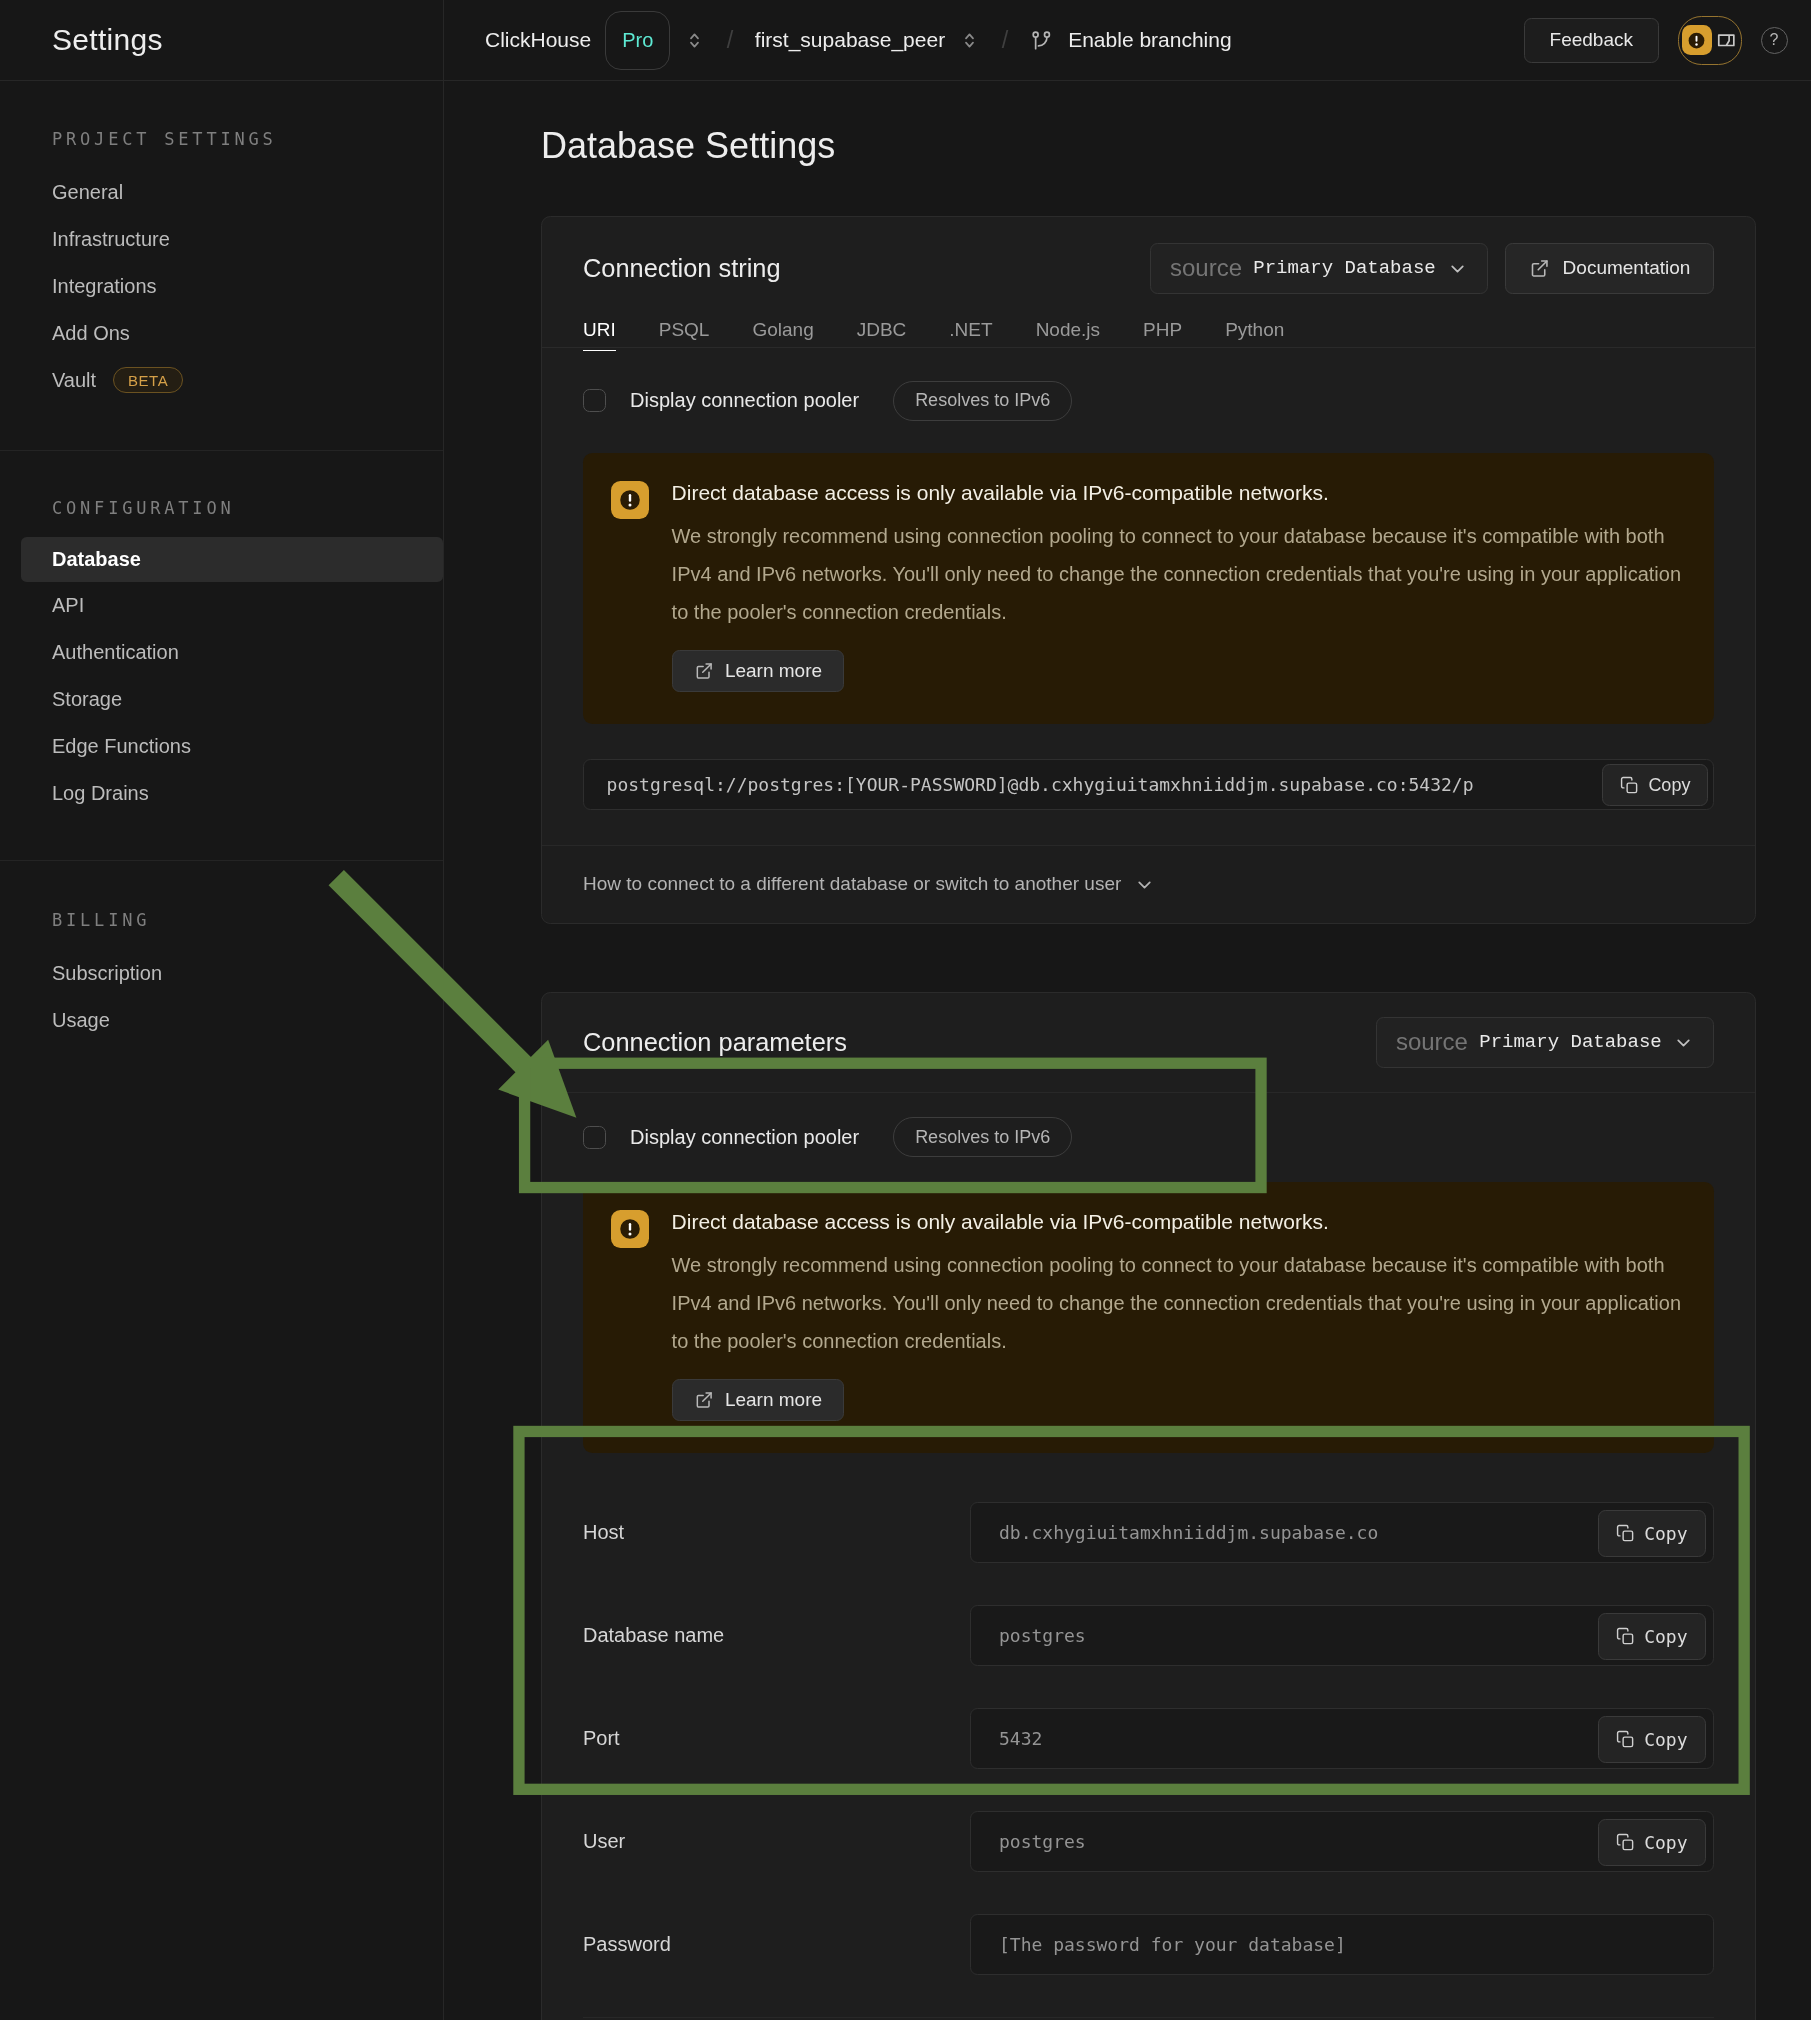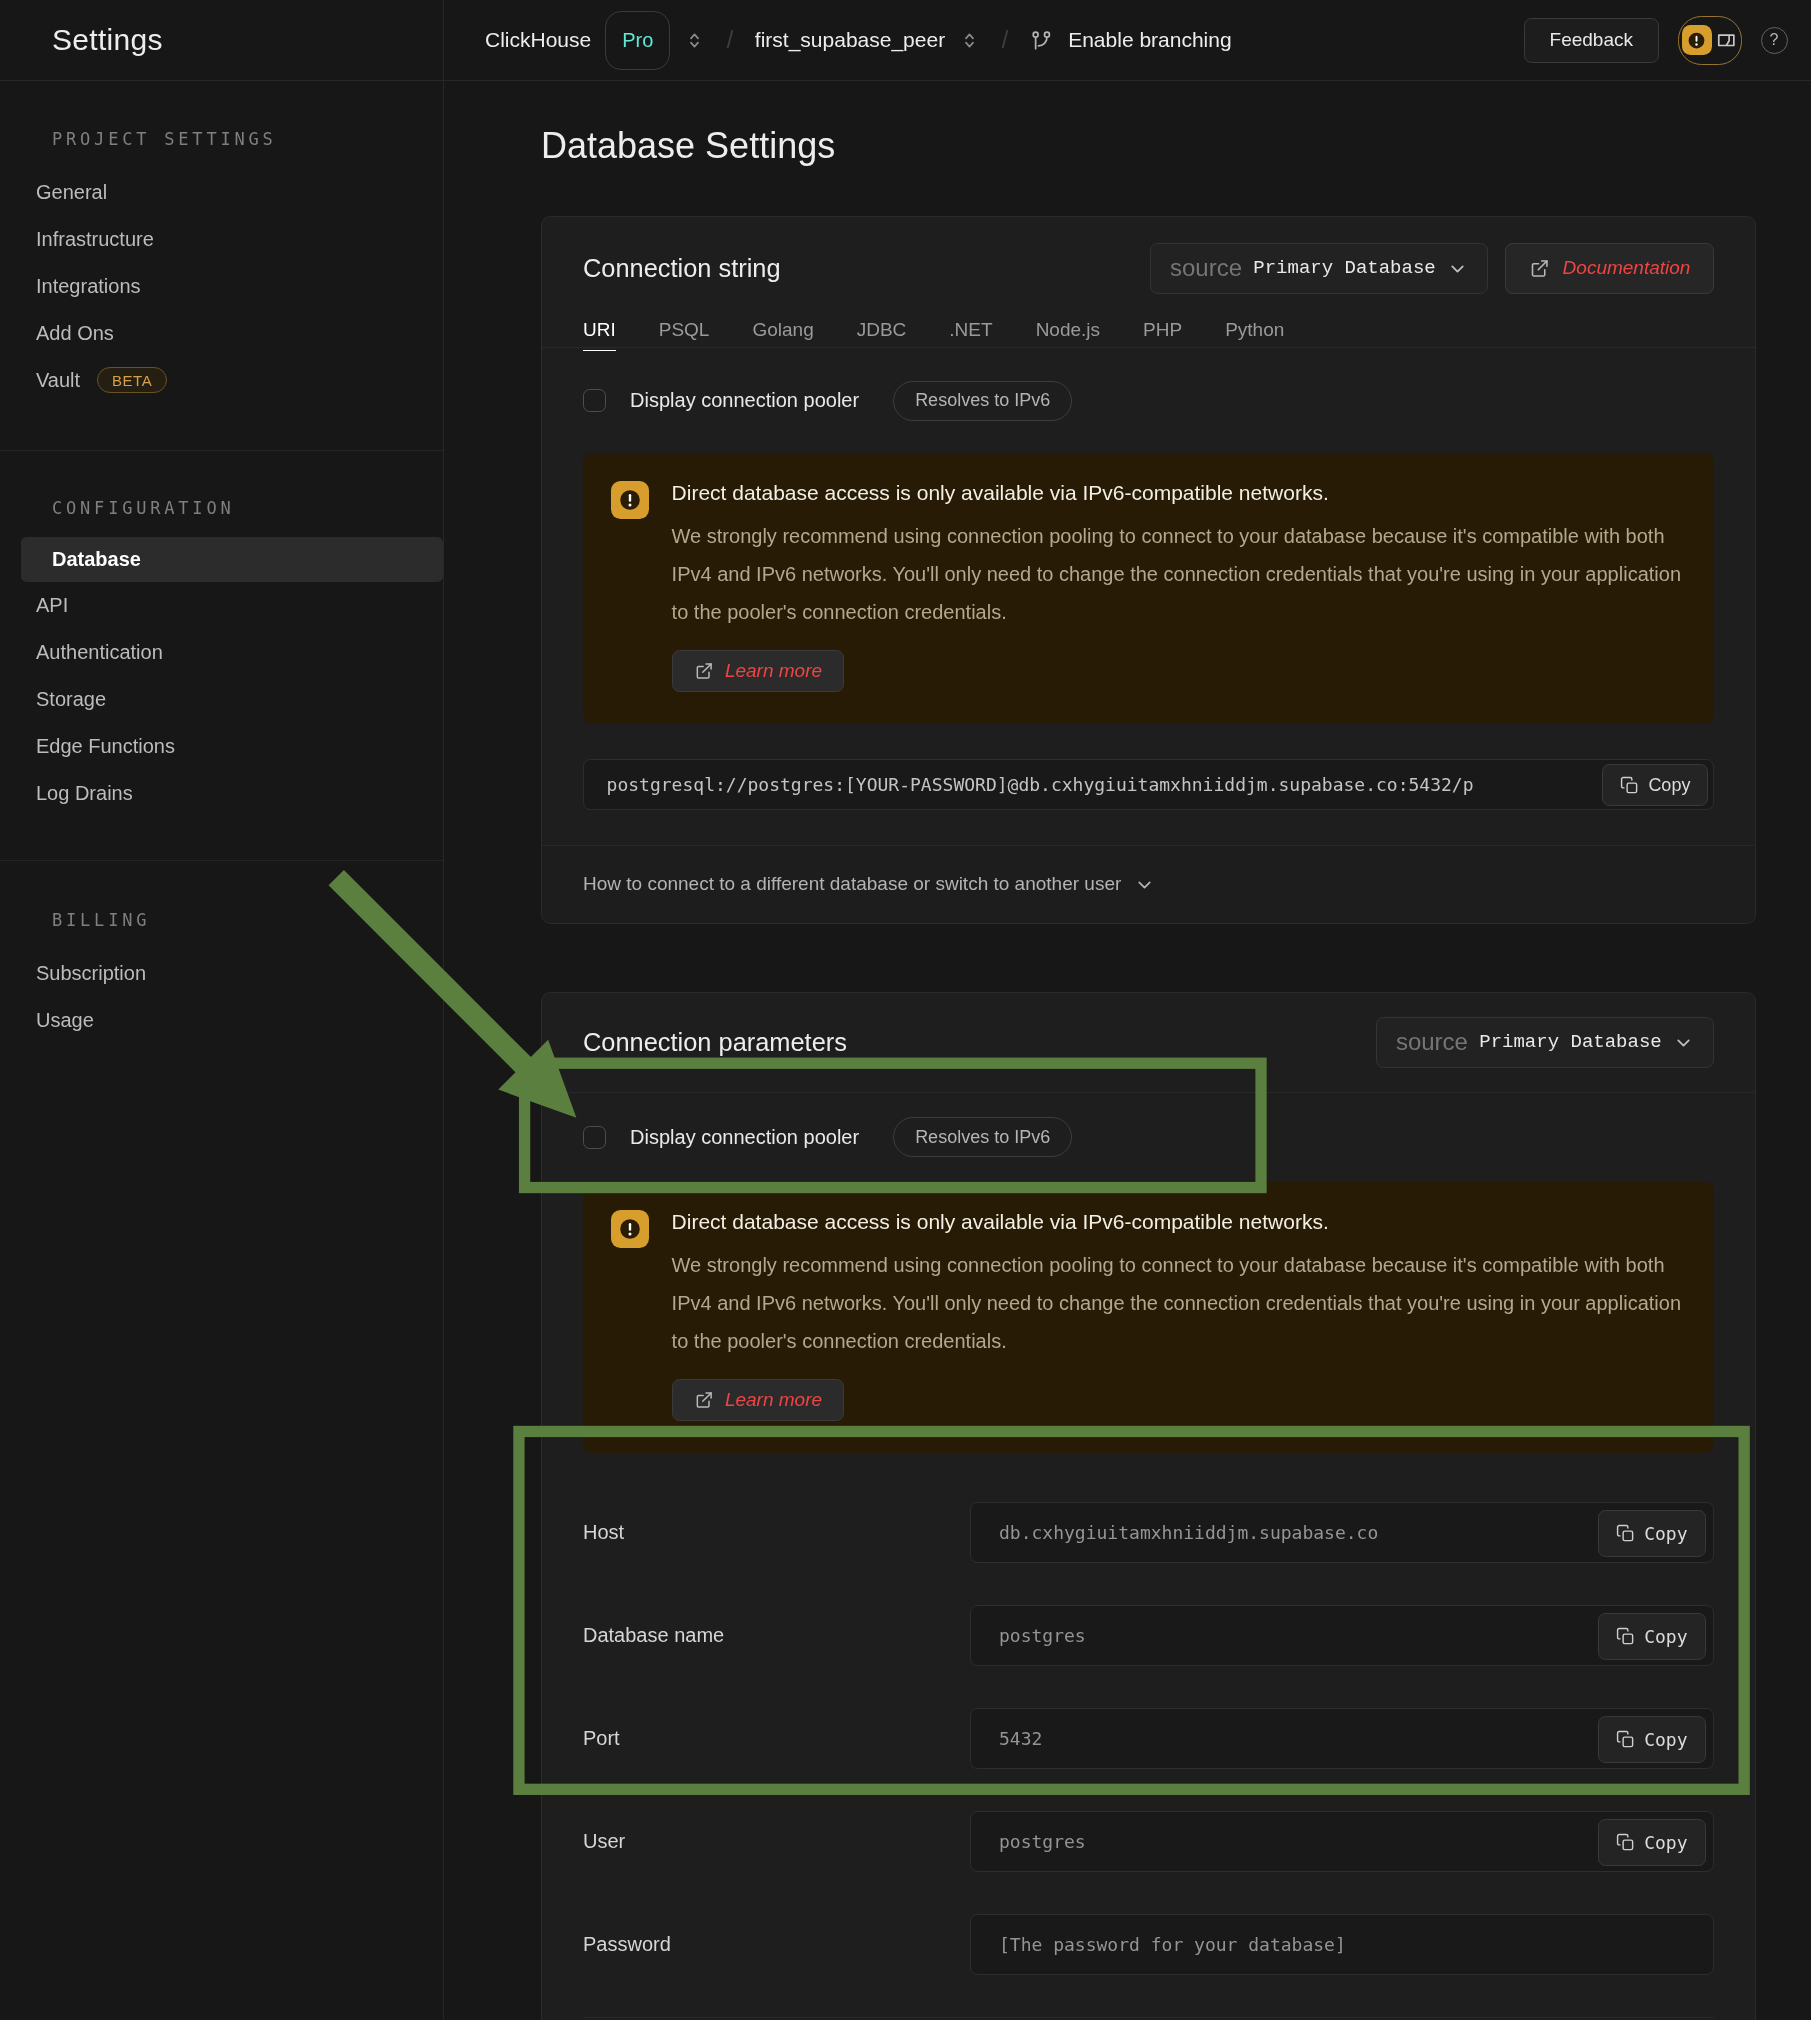--- a/index.html
+++ b/index.html
@@ -30,42 +30,42 @@
 
   
   .sidebar{position:absolute;top:80px;left:0;bottom:0;width:444px;box-sizing:border-box;
            border-right:0.9px solid #272727;background:#171717;z-index:5;}
   .side-section{border-bottom:0.9px solid #242424;}
   .side-section.s1{padding:47px 0 46px;}
   .side-section.s2{padding:45px 0 43px;}
   .side-section.s3{padding:47px 0 38px;border-bottom:none;}
   .side-heading{font-family:"DejaVu Sans Mono",monospace;font-size:17px;letter-spacing:3.8px;
                 color:#7f7f7f;padding-left:52px;height:24.5px;line-height:24.5px;margin-bottom:17px;}
-  .side-item{height:47px;display:flex;align-items:center;padding-left:36px;font-size:20px;color:#bcbcbc;cursor:pointer;}
+  .side-item{height:47px;display:flex;align-items:center;padding-left:52px;font-size:20px;color:#bcbcbc;cursor:pointer;}
   .side-item.active{height:45px;margin-left:21px;padding-left:31px;background:#2c2c2c;border-radius:5.6px;
                     color:#ffffff;font-weight:600;}
   .badge-beta{margin-left:17px;border:0.9px solid #6b5221;background:rgba(72,51,10,.28);color:#d5a048;
               border-radius:14px;padding:3.8px 14px;font-size:15px;letter-spacing:0.5px;}
 
   
   .main{position:absolute;top:80px;left:444px;right:0;bottom:0;padding:44px 0 0 97px;box-sizing:border-box;}
   .page-title{font-size:36px;font-weight:500;line-height:43px;}
   .card{width:1215px;box-sizing:border-box;background:#1e1e1e;border:0.9px solid #2b2b2b;border-radius:9.4px;}
   .card1{margin-top:49px;}
   .card2{margin-top:68px;height:1055px;}
   .card-hd{height:102px;display:flex;align-items:center;padding:0 41px;}
   .card2 .card-hd{height:99px;border-bottom:0.9px solid #282828;}
   .card-hd-title{font-size:25.4px;font-weight:500;}
   .hd-right{margin-left:auto;display:flex;gap:17px;}
   .select-source{height:49px;border:0.9px solid #343434;border-radius:7.5px;background:#222222;display:flex;
                  align-items:center;gap:11.3px;padding:0 19px;cursor:pointer;}
   .select-source .src{color:#757575;font-size:24px;}
   .select-source .val{color:#e9e9e9;font-size:19px;font-family:Liberation Mono, monospace;}
   .btn-doc,.btn-learn{height:49px;border:0.9px solid #3a3a3a;border-radius:7.5px;background:#262626;display:flex;
-           align-items:center;gap:13px;padding:0 22.6px;font-size:19px;color:#ef4444;font-style:italic;}
+           align-items:center;gap:13px;padding:0 22.6px;font-size:19px;color:#e5e5e5;}
   .tabs{display:flex;gap:43px;padding:0 41px;border-bottom:0.9px solid #2a2a2a;height:28px;align-items:flex-start;}
   .tab{font-size:19px;color:#9a9a9a;padding-bottom:8.5px;cursor:pointer;white-space:nowrap;}
   .tab.active{color:#ffffff;border-bottom:1.9px solid #fff;margin-bottom:-0.9px;}
   .pooler-row{height:105px;display:flex;align-items:center;padding:0 41px;}
   .card2 .pooler-row{height:89px;}
   .checkbox{width:22.6px;height:22.6px;border:1.9px solid #4e4e4e;border-radius:6.6px;background:#1d1d1d;
             box-sizing:border-box;cursor:pointer;flex:0 0 22.6px;}
   .pooler-label{font-size:20px;color:#e9e9e9;margin-left:24.5px;}
   .badge-ipv6{margin-left:34px;height:38px;display:flex;align-items:center;padding:0 21px;
               border:0.9px solid #3d3d3d;border-radius:20px;font-size:18px;color:#b5b5b5;}

